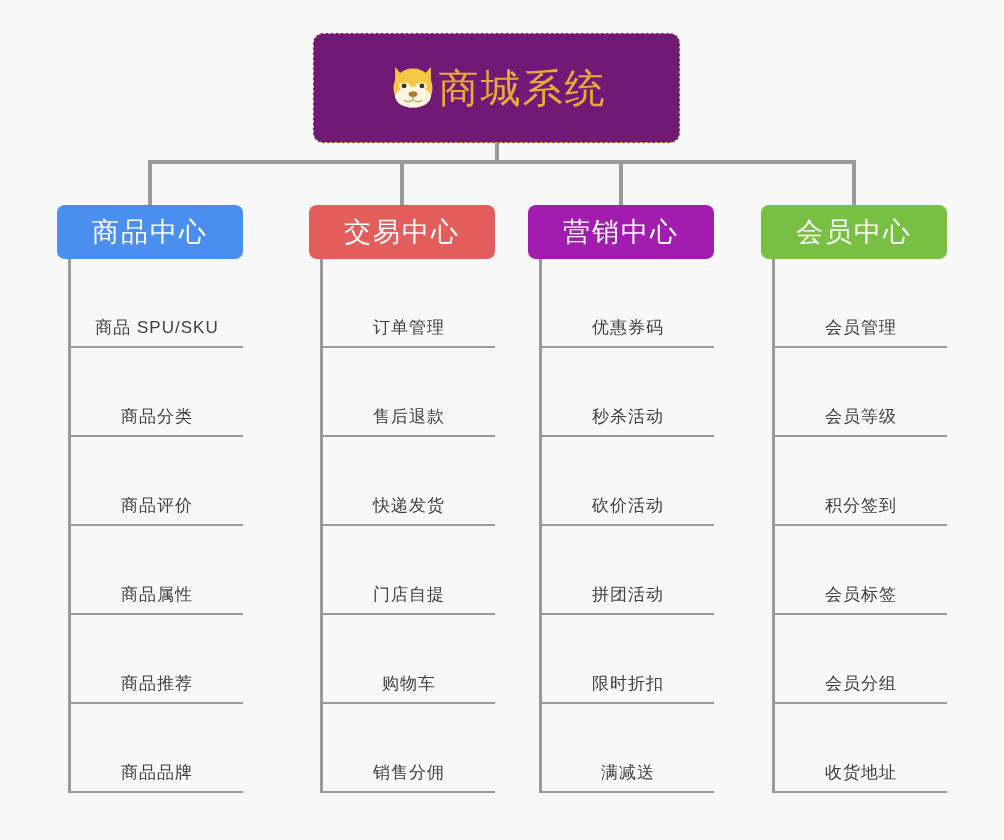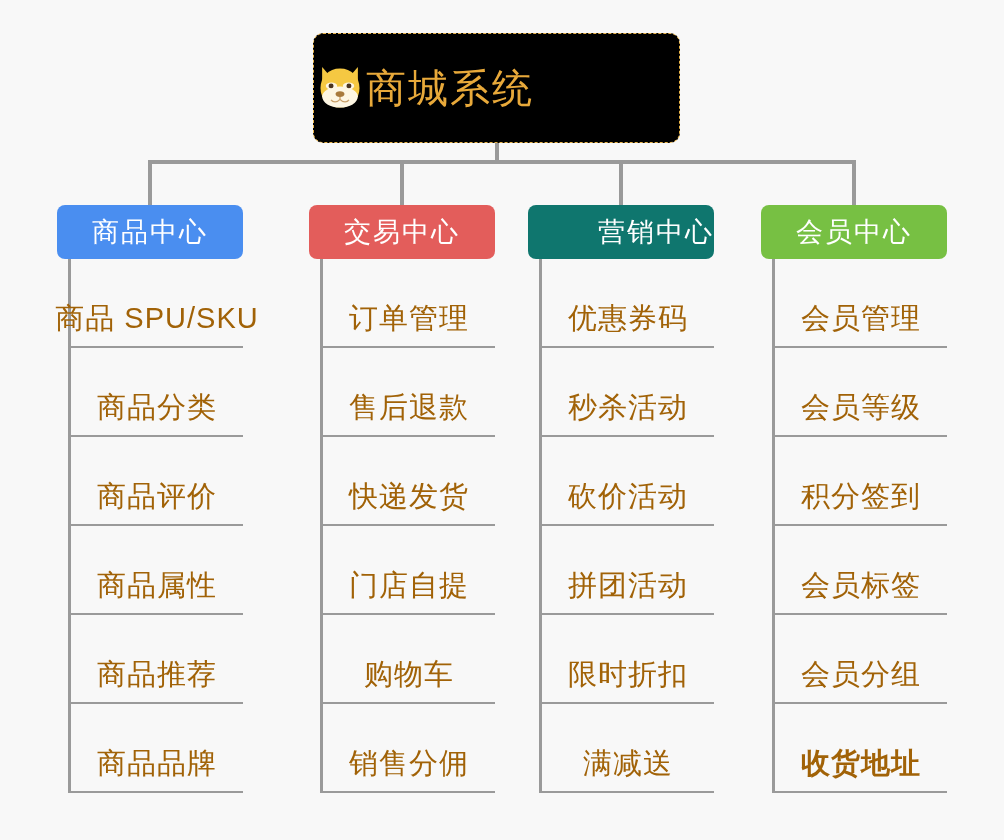--- a/index.html
+++ b/index.html
@@ -9,24 +9,24 @@
     font-family: "Liberation Sans", "DejaVu Sans", sans-serif;
     overflow: hidden;
   }
   #stage { position: relative; width: 1004px; height: 840px; }
 
   
   .root-node {
     position: absolute;
     left: 313px; top: 33px;
     width: 367px; height: 110px;
-    background: #000000;
+    background: #701a75;
     border: 1px dashed #e8b44a;
     border-radius: 10px;
-    display: flex; align-items: center; justify-content: flex-start;
+    display: flex; align-items: center; justify-content: center;
     gap: 0;
   }
   .root-emoji { width: 52px; height: 52px; display: block; flex: 0 0 auto; }
   .root-title {
     font-size: 40px;
     color: #e8a93a;
     letter-spacing: 2px;
     line-height: 1;
     white-space: nowrap;
   }
@@ -63,22 +63,22 @@
   .item {
     position: relative;
     height: 89px;
     display: flex;
     align-items: flex-end;
     justify-content: center;
     padding-bottom: 3px;
     border-bottom: 2px solid #9a9a9a;
   }
   .item-label {
-    font-size: 29px;
-    color: #a16207;
+    font-size: 17px;
+    color: #404040;
     white-space: nowrap;
     letter-spacing: 1px;
     padding: 0 6px 4px 6px;
   }
 </style>
 </head>
 <body style="background: rgb(248, 248, 248);">
 
 <div id="stage">
 
@@ -153,21 +153,21 @@
       <div class="item" style="border-bottom-color: rgb(154, 154, 154);">
           <span class="item-label">购物车</span>
         </div>
       <div class="item" style="border-bottom-color: rgb(154, 154, 154); text-align: center;">
           <span class="item-label">销售分佣</span>
         </div>
     </div>
   </div>
 
   <div class="col" id="col-2" style="left:528px">
-    <div class="cat-header" style="background: #0f766e; justify-content: flex-end;">
+    <div class="cat-header" style="background: #a21caf;">
       <span>营销中心</span>
     </div>
     <div class="items" style="border-left-color: rgb(154, 154, 154);">
       <div class="item" style="border-bottom-color: rgb(154, 154, 154);">
           <span class="item-label">优惠券码</span>
         </div>
       <div class="item" style="border-bottom-color: rgb(154, 154, 154);">
           <span class="item-label">秒杀活动</span>
         </div>
       <div class="item" style="border-bottom-color: rgb(154, 154, 154);">
@@ -198,19 +198,19 @@
         </div>
       <div class="item" style="border-bottom-color: rgb(154, 154, 154);">
           <span class="item-label">积分签到</span>
         </div>
       <div class="item" style="border-bottom-color: rgb(154, 154, 154);">
           <span class="item-label">会员标签</span>
         </div>
       <div class="item" style="border-bottom-color: rgb(154, 154, 154);">
           <span class="item-label">会员分组</span>
         </div>
-      <div class="item" style="border-bottom-color: rgb(154, 154, 154); font-weight: bold;">
+      <div class="item" style="border-bottom-color: rgb(154, 154, 154);">
           <span class="item-label">收货地址</span>
         </div>
     </div>
   </div>
 
 </div>
 
 </body></html>

